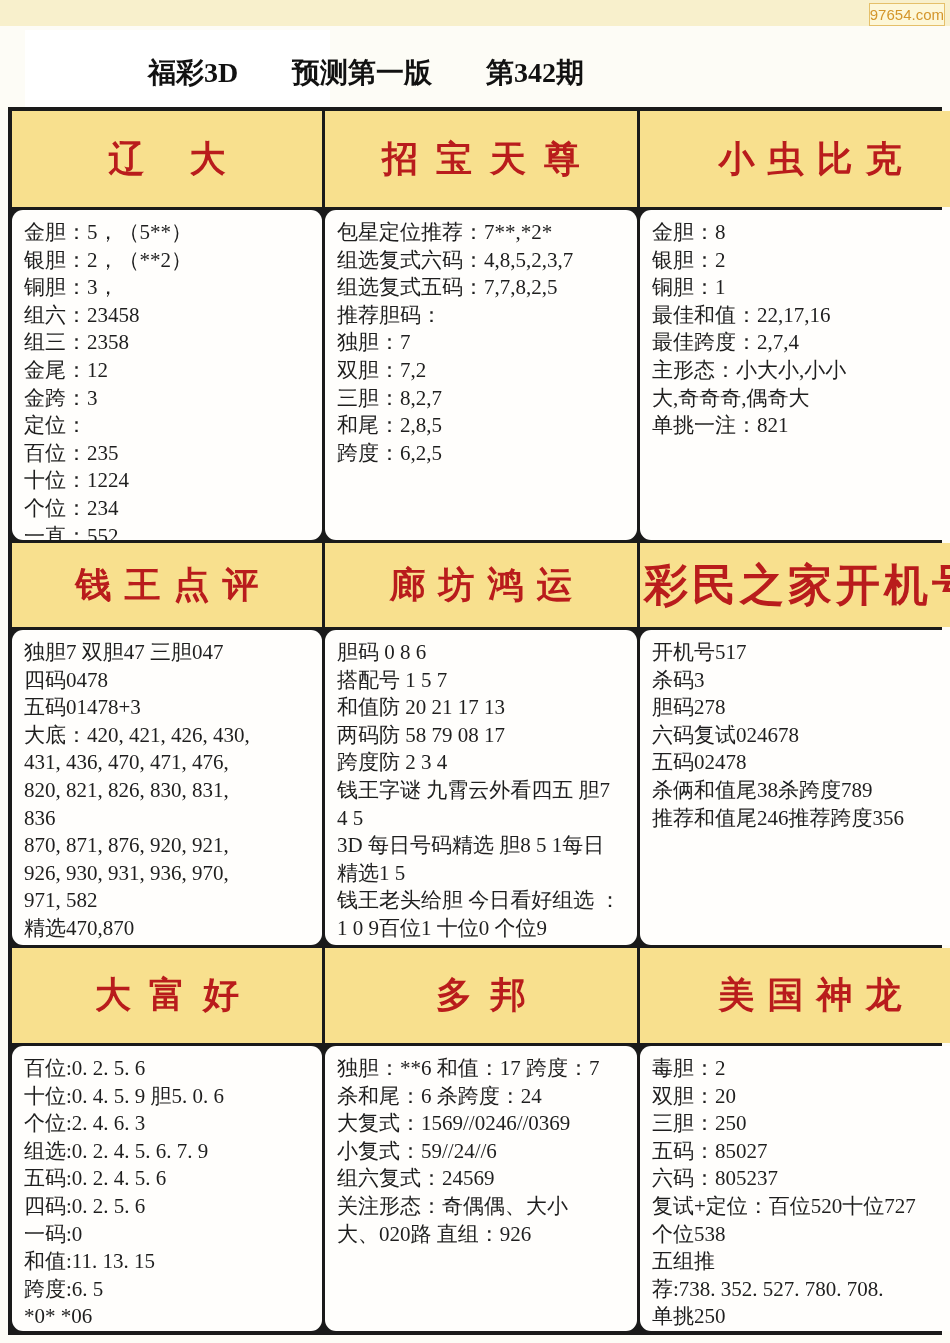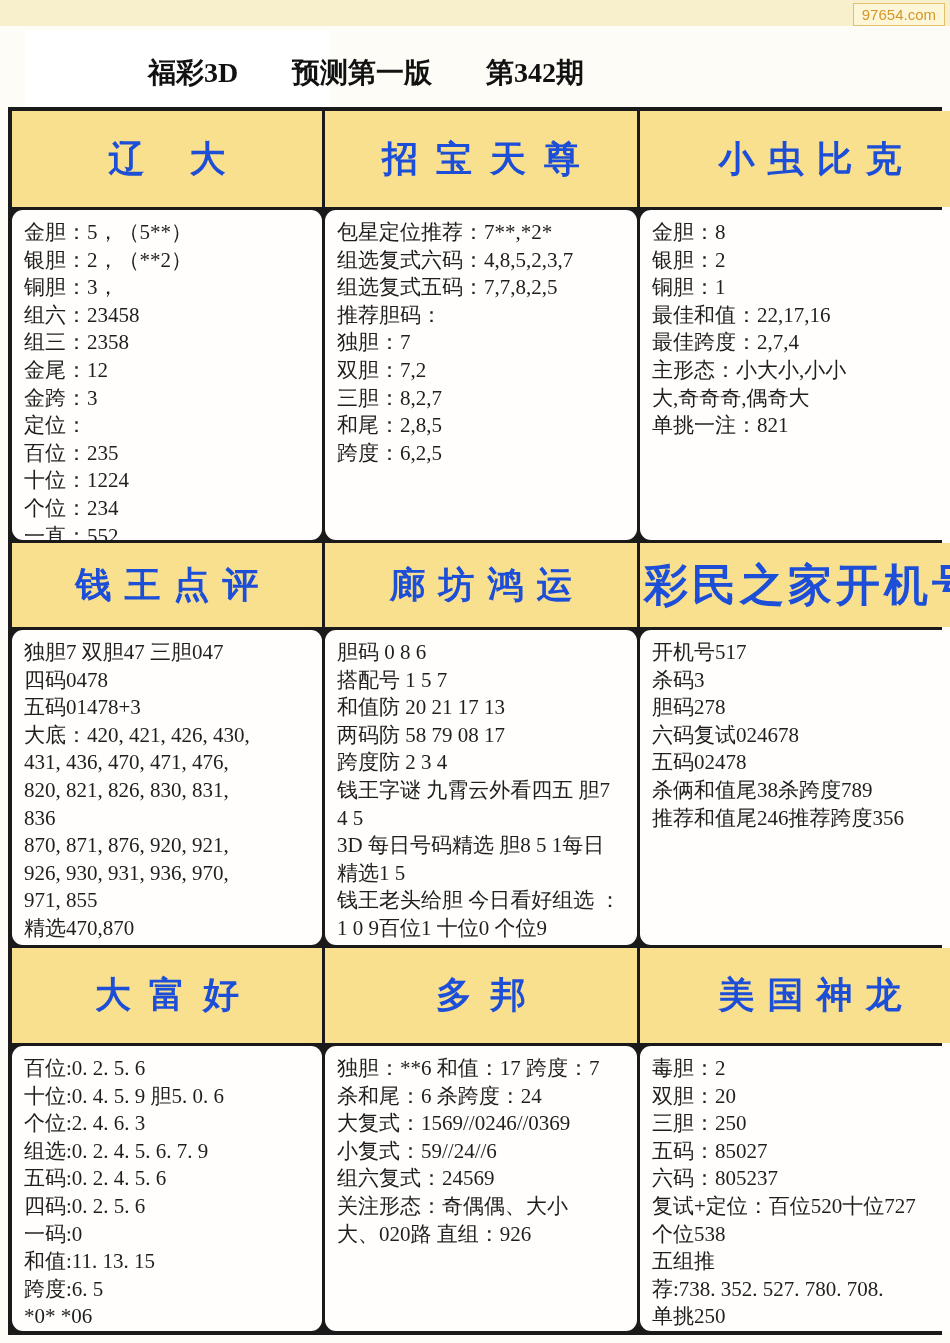--- a/index.html
+++ b/index.html
@@ -10,21 +10,21 @@
     font-family:"Liberation Serif","DejaVu Serif",serif;
     color:#222;
     overflow:hidden;
   }
   .top-strip {
     position:absolute; left:0; top:0; width:950px; height:26px;
     background:#f8f0cc;
   }
   .watermark {
     position:absolute; right:5px; top:3px;
-    padding:2px 8px;
+    padding:2px 0;
     border:1px solid #e5c06a;
     background:#fdf7d8;
     color:#d4962c;
     font-size:15px;
     font-family:"Liberation Sans","DejaVu Sans",sans-serif;
   }
   .logo-box {
     position:absolute; left:25px; top:30px; width:305px; height:78px;
     background:#ffffff;
   }
@@ -40,21 +40,21 @@
     border:4px solid #1a1a1a;
     background:#1a1a1a;
     display:grid;
     grid-template-columns:310px 312px 1fr;
     grid-template-rows:96px 330px 84px 315px 95px 1fr;
     gap:3px;
   }
   .hdr {
     background:#f8e08e;
     display:flex; align-items:center; justify-content:center;
-    font-size:36px; font-weight:bold; color:#1d4ed8;
+    font-size:36px; font-weight:bold; color:#b91c1c;
     white-space:nowrap;
   }
   .ls-xl { letter-spacing:45px; text-indent:45px; }
   .ls-lg { letter-spacing:18px; text-indent:18px; }
   .ls-md { letter-spacing:13px; text-indent:13px; }
   .ls-sm { letter-spacing:4px;  text-indent:4px; font-size:44px; }
   .content {
     background:#fffefc;
     padding:9px 12px;
     font-size:21px;
@@ -127,21 +127,21 @@
   <div class="content">
       <div class="line">独胆7 双胆47 三胆047</div>
       <div class="line">四码0478</div>
       <div class="line">五码01478+3</div>
       <div class="line">大底：420, 421, 426, 430,</div>
       <div class="line">431, 436, 470, 471, 476,</div>
       <div class="line">820, 821, 826, 830, 831,</div>
       <div class="line"> 836</div>
       <div class="line">870, 871, 876, 920, 921,</div>
       <div class="line">926, 930, 931, 936, 970,</div>
-      <div class="line">971, 855</div>
+      <div class="line">971, 582</div>
       <div class="line">精选470,870</div>
     </div>
   <div class="content">
       <div class="line">胆码 0 8 6</div>
       <div class="line">搭配号 1 5 7</div>
       <div class="line">和值防 20 21 17 13</div>
       <div class="line">两码防 58 79 08 17</div>
       <div class="line">跨度防 2 3 4</div>
       <div class="line">钱王字谜 九霄云外看四五  胆7</div>
       <div class="line">4 5</div>

